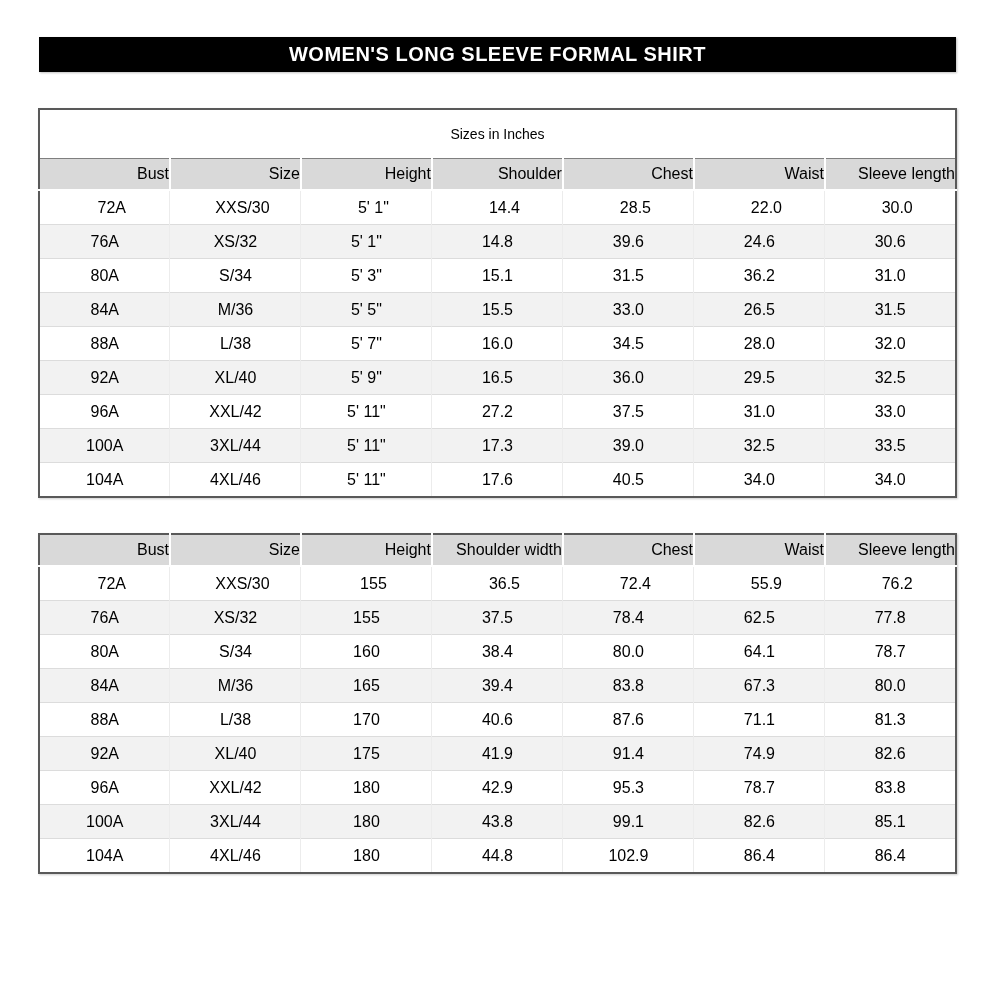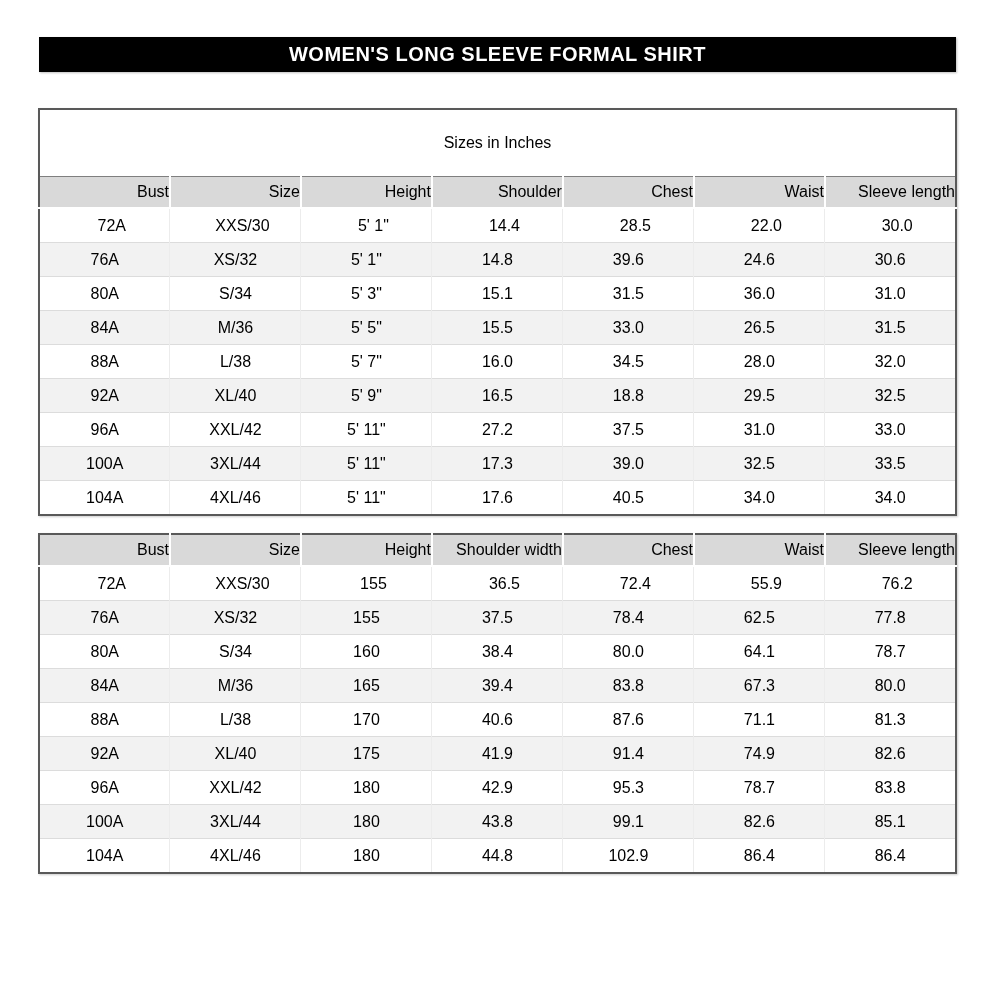--- a/index.html
+++ b/index.html
@@ -46,24 +46,24 @@
     box-shadow: 1px 1px 2px rgba(0,0,0,0.2);
     background: #ffffff;
   }
   table.size-table.inches { top: 108px; }
   table.size-table.centimetre { top: 533px; }
 
   td.title-cell {
     height: 32px;
     text-align: center;
     vertical-align: middle;
-    font-size: 16px;
+    font-size: 14px;
     background: #ffffff;
     border-bottom: 1px solid #7f7f7f;
-    padding: 17px;
+    padding: 8px;
   }
   tr.header-row th {
     height: 30px;
     background: #d9d9d9;
     font-weight: normal;
     font-size: 16px;
     text-align: right;
     vertical-align: middle;
     border-left: 2px solid #ffffff;
     border-bottom: 2px solid #ffffff;
@@ -138,21 +138,21 @@
           <td>39.6</td>
           <td>24.6</td>
           <td>30.6</td>
         </tr>
         <tr>
           <td>80A</td>
           <td>S/34</td>
           <td>5' 3"</td>
           <td>15.1</td>
           <td>31.5</td>
-          <td>36.0</td>
+          <td>36.2</td>
           <td>31.0</td>
         </tr>
         <tr>
           <td>84A</td>
           <td>M/36</td>
           <td>5' 5"</td>
           <td>15.5</td>
           <td>33.0</td>
           <td>26.5</td>
           <td>31.5</td>
@@ -164,21 +164,21 @@
           <td>16.0</td>
           <td>34.5</td>
           <td>28.0</td>
           <td>32.0</td>
         </tr>
         <tr>
           <td>92A</td>
           <td>XL/40</td>
           <td>5' 9"</td>
           <td>16.5</td>
-          <td>18.8</td>
+          <td>36.0</td>
           <td>29.5</td>
           <td>32.5</td>
         </tr>
         <tr>
           <td>96A</td>
           <td>XXL/42</td>
           <td>5' 11"</td>
           <td>27.2</td>
           <td>37.5</td>
           <td>31.0</td>

